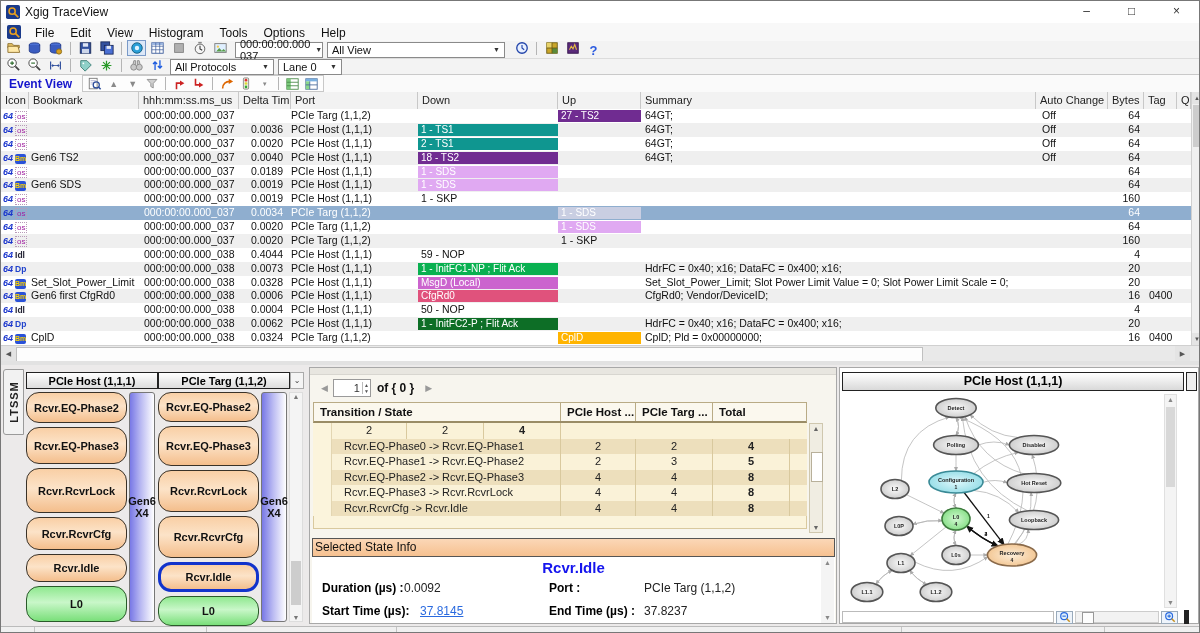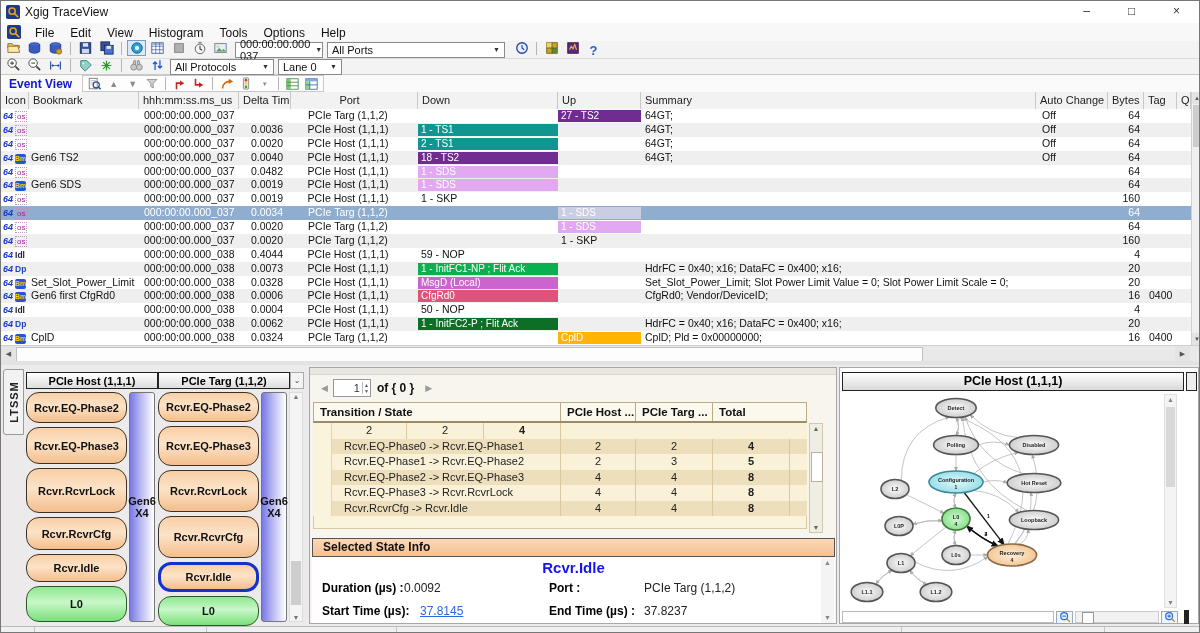--- a/index.html
+++ b/index.html
@@ -31,21 +31,21 @@
   
   .evt-h{position:absolute;left:0;top:91px;width:1190px;height:17px;display:flex;background:#f2f2f2;border-bottom:1px solid #9a9a9a;font-size:11px;color:#222;}
   .evt-h .cell{border-right:1px solid #c8c8c8;line-height:16px;padding-left:4px;box-sizing:border-box;overflow:hidden;white-space:nowrap;}
   #event-rows{position:absolute;left:0;top:108px;width:1190px;height:236px;overflow:hidden;}
   .evt-row{display:flex;height:13.88px;line-height:13.5px;font-size:10.5px;color:#111;}
   .evt-row.even{background:#efefef}
   .evt-row.odd{background:#fff}
   .evt-row.sel{background:#8FAECF;color:#fff;}
   .cell{box-sizing:border-box;overflow:hidden;white-space:nowrap;flex:none;}
   .c0{width:28px;padding-left:2px}.c1{width:110px;padding-left:2px}.c2{width:100px;padding-left:5px}
-  .c3{width:52px;text-align:right;padding-right:8px}.c4{width:127px;text-align:center;padding-right:13px}
+  .c3{width:52px;text-align:right;padding-right:8px}.c4{width:127px;text-align:left;padding-right:13px}
   .c5{width:140px}.c6{width:83px}.c7{width:395px;padding-left:4px}.c8{width:72px;padding-left:6px}
   .c9{width:36px;text-align:right;padding-right:4px}.c10{width:33px;padding-left:5px}.c11{width:14px}
   .bar{display:block;height:12px;line-height:12px;margin-top:1px;padding:0 3px;color:#fff;font-size:10px;white-space:nowrap;overflow:hidden;}
   .plain{padding-left:3px}
   .b64{color:#1a35cc;font-weight:bold;font-size:9px;font-style:italic}
   .badge-os{color:#a020a0;font-size:8px;border:1px dotted #b89ab8;padding:0 1px;margin-left:2px}
   .badge-bm{display:inline-block;width:11px;height:10px;background:#2a52d8;color:#ffd400;font-size:7px;font-weight:bold;line-height:10px;text-align:center;border-radius:2px;margin-left:2px}
   .badge-idl{color:#223;font-size:8.5px;font-weight:bold;margin-left:2px}
   .badge-dp{color:#2244cc;font-size:8.5px;font-weight:bold;margin-left:2px}
   
@@ -88,21 +88,21 @@
   .tr-row.a{background:#FAF2D8}.tr-row.b{background:#EDDFBC}
   .tr-row .gut{width:18px;background:#FBF4DC;border-right:1px solid #e3d6b2;flex:none;}
   .tr-row .tc{width:229px;padding-left:12px;line-height:15px;border-right:1px solid #d9c99e;box-sizing:border-box;overflow:hidden;white-space:nowrap;flex:none;}
   .tr-row .nc{width:75px;text-align:center;line-height:15px;border-right:1px solid #d9c99e;box-sizing:border-box;flex:none;}
   .tr-row .nc2{width:77px}
   .tr-row .tot{font-weight:bold}
   .tr-pad{height:13px;background:#FBF4DC;border:1px solid #d9c99e;border-top:none;box-sizing:border-box;}
   .tr-scroll{position:absolute;left:499px;top:55px;width:14px;height:110px;background:#f0ede2;border:1px solid #cfc7ae;box-sizing:border-box;}
   .tr-scroll .sarr{position:absolute;left:0;width:12px;text-align:center;font-size:7px;color:#666;}
   .tr-scroll .thumb{position:absolute;left:1px;top:28px;width:10px;height:28px;background:#fff;border:1px solid #b8b09a;}
-  .ssi-head{position:absolute;left:2px;top:170px;width:523px;height:19px;background:linear-gradient(180deg,#FBD7B7,#F6C190);border:1px solid #555;font-size:12px;font-weight:bold;color:#111;line-height:17px;padding-left:10px;box-sizing:border-box;}
+  .ssi-head{position:absolute;left:2px;top:170px;width:523px;height:19px;background:linear-gradient(180deg,#FBD7B7,#F6C190);border:1px solid #555;font-size:12px;font-weight:normal;color:#111;line-height:17px;padding-left:2px;box-sizing:border-box;}
   .ssi-body{position:absolute;left:2px;top:189px;width:523px;height:66px;background:#fff;}
   .ssi-state{position:absolute;left:0;top:2px;width:100%;text-align:center;font-size:15px;font-weight:bold;color:#1515ee;}
   .ssi-lbl{position:absolute;font-size:12px;font-weight:bold;color:#000000;}
   .ssi-val{position:absolute;font-size:12px;color:#222;}
   .ssi-link{color:#2a6adf;text-decoration:underline;}
   .ssi-scroll{position:absolute;left:511px;top:189px;width:13px;height:66px;background:#f4f4f4;}
   .ssi-scroll .sarr{position:absolute;left:0;width:13px;text-align:center;font-size:7px;color:#888;}
   
   .right{position:absolute;left:838px;top:2px;width:360px;height:257px;background:#fff;border:1px solid #a8a8a8;box-sizing:border-box;}
   .dg-head{position:absolute;left:2px;top:4px;width:342px;height:19px;border:1px solid #222;background:linear-gradient(180deg,#ffffff,#d9d9d9);font-size:12.5px;font-weight:bold;text-align:center;line-height:17px;box-sizing:border-box;}
@@ -206,21 +206,21 @@
             <rect x="1.5" y="3" width="13" height="10" fill="#dfefff" stroke="#777"></rect>
             <circle cx="5" cy="6.5" r="1.3" fill="#f7c948"></circle>
             <path d="M3 12l3.5-4 3 3 2-2 3 3z" fill="#5a9e4a"></path>
           </svg>
         </span></span>
     <span class="combo" style="width:88px;margin-left:4px">
       <span>000:00:00.000  037</span>
         <span class="arr">▼</span>
     </span>
     <span class="combo" style="width:178px;margin-left:4px">
-      <span>All Ports</span>
+      <span>All View</span>
         <span class="arr">▼</span>
     </span>
     <span id="tb1-right" style="margin-left:6px"><span class="tbtn">
           <svg width="14" height="14" viewBox="0 0 16 16">
             <circle cx="8" cy="8" r="6" fill="#e8f0ff" stroke="#2244aa" stroke-width="1.5"></circle>
             <path d="M8 4.5V8l2.5 2" stroke="#2244aa" fill="none" stroke-width="1.3"></path>
           </svg>
         </span><span class="tsep"></span><span class="tbtn">
           <svg width="14" height="14" viewBox="0 0 16 16">
             <rect x="2" y="2" width="12" height="12" fill="#caa62a" stroke="#6b5a12"></rect>
@@ -436,21 +436,21 @@
         <div class="cell c7">64GT;</div>
         <div class="cell c8">Off</div>
         <div class="cell c9">64</div>
         <div class="cell c10"></div>
         <div class="cell c11"></div>
       </div>
       <div class="evt-row odd">
         <div class="cell c0"><span class="b64">64</span><span class="badge-os">os</span></div>
         <div class="cell c1"></div>
         <div class="cell c2">000:00:00.000_037</div>
-        <div class="cell c3">0.0482</div>
+        <div class="cell c3">0.0189</div>
         <div class="cell c4">PCIe Host (1,1,1)</div>
         <div class="cell c5">
           <span class="bar" style="background: rgb(224, 169, 242);">1 - SDS</span>
         </div>
         <div class="cell c6"></div>
         <div class="cell c7"></div>
         <div class="cell c8"></div>
         <div class="cell c9">64</div>
         <div class="cell c10"></div>
         <div class="cell c11"></div>

